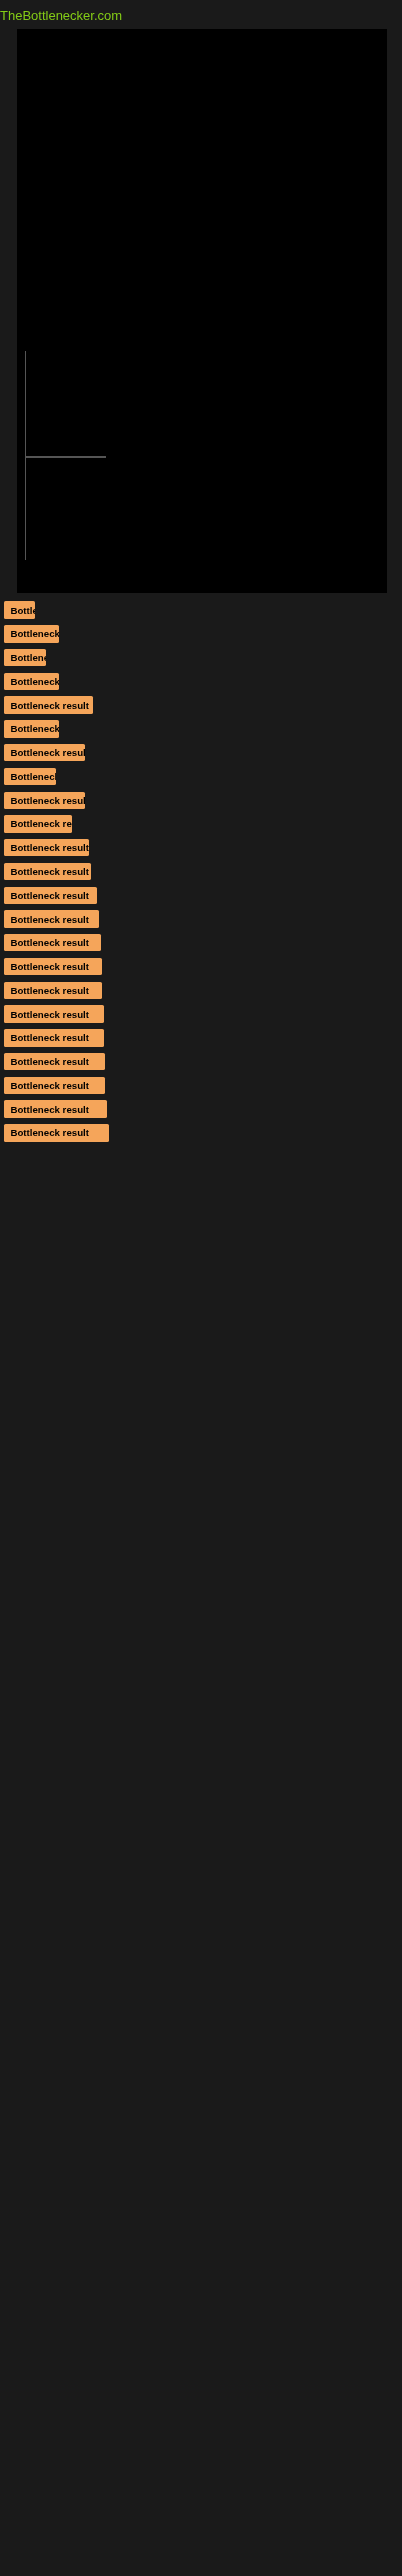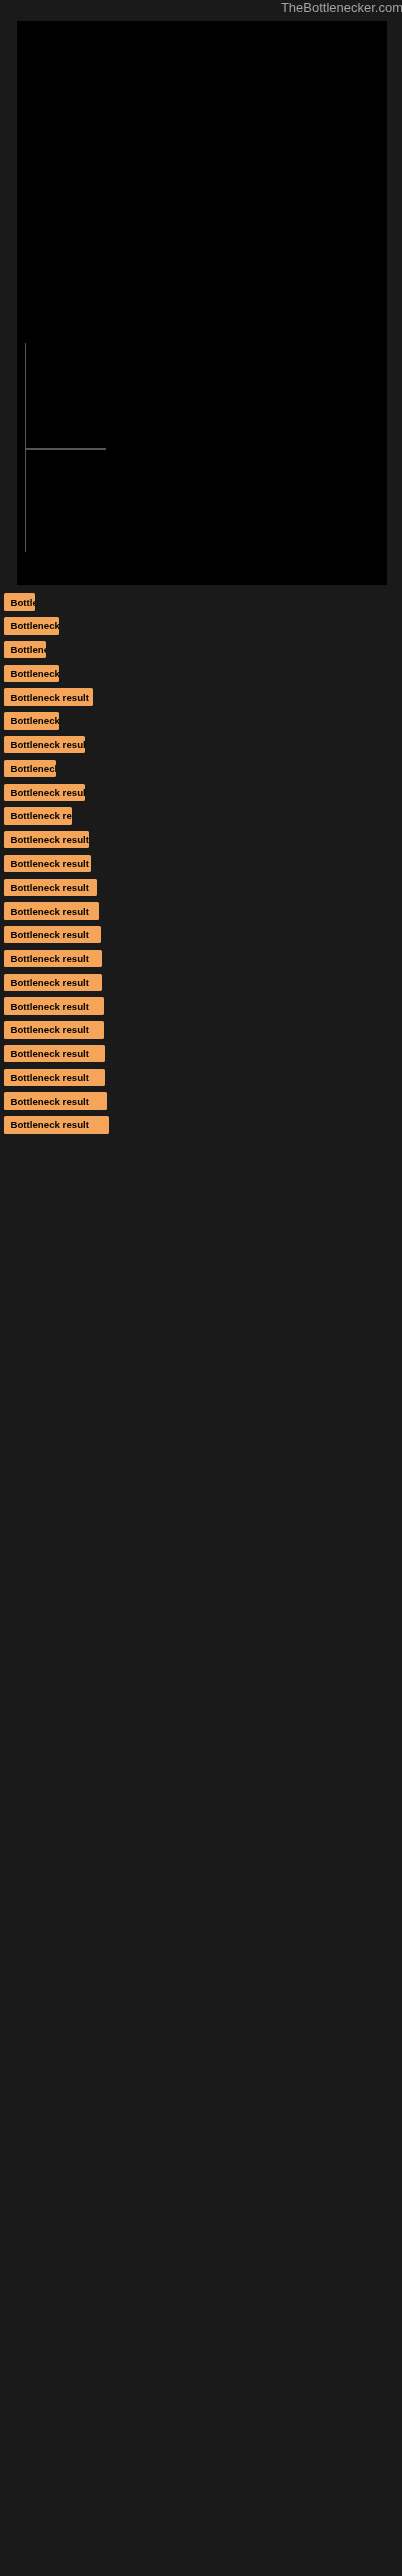--- a/index.html
+++ b/index.html
@@ -8,23 +8,24 @@
       box-sizing: border-box;
     }
     body {
       width: 403px;
       min-height: 2576px;
       background-color: #1a1a1a;
       font-family: Arial, sans-serif;
       position: relative;
     }
     .site-title {
-      color: #a3a3a3;
+      color: #84cc16;
       font-size: 13px;
-      text-align: right;
+      text-align: left;
+      padding-top: 8px;
       padding-bottom: 6.4px;
     }
     .chart-area {
       background-color: #000000;
       width: 370px;
       height: 564px;
       margin: 0 auto;
       position: relative;
     }
     .divider-line {

